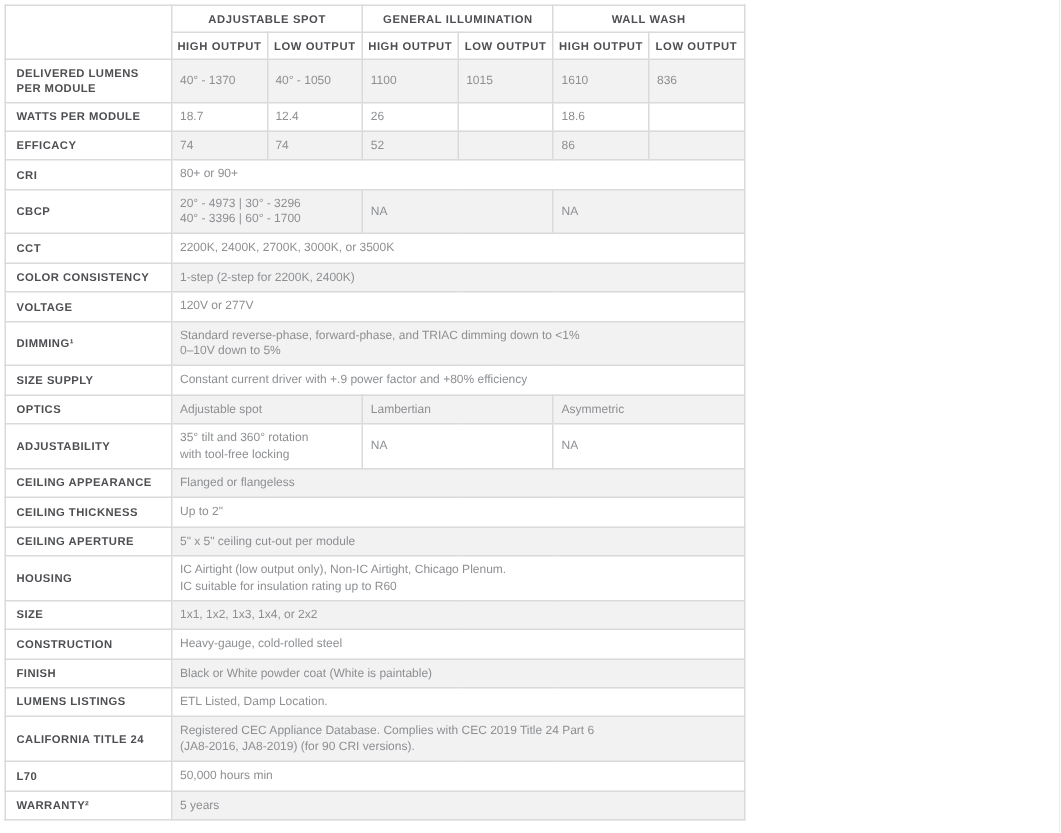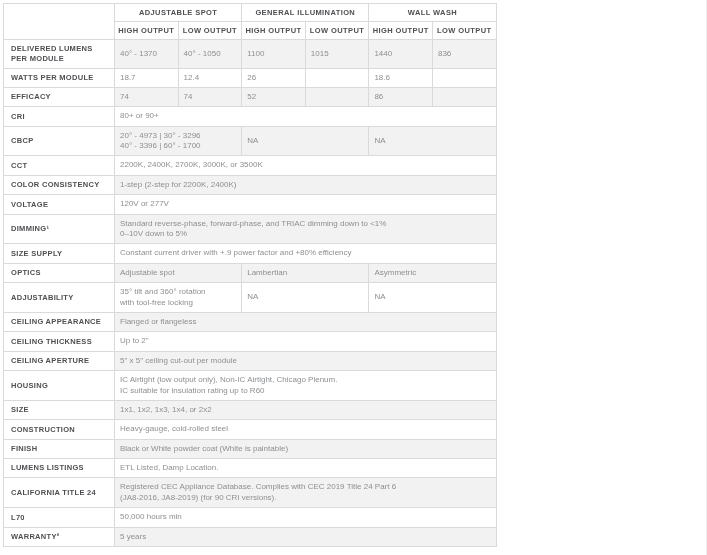--- a/index.html
+++ b/index.html
@@ -97,21 +97,21 @@
         <th>LOW OUTPUT</th>
       </tr>
     </thead>
     <tbody>
       <tr>
         <th>DELIVERED LUMENS PER MODULE</th>
         <td>40° - 1370</td>
         <td>40° - 1050</td>
         <td>1100</td>
         <td>1015</td>
-        <td>1440</td>
+        <td>1610</td>
         <td>836</td>
       </tr>
       <tr>
         <th>WATTS PER MODULE</th>
         <td>18.7</td>
         <td>12.4</td>
         <td>26</td>
         <td></td>
         <td>18.6</td>
         <td></td>

